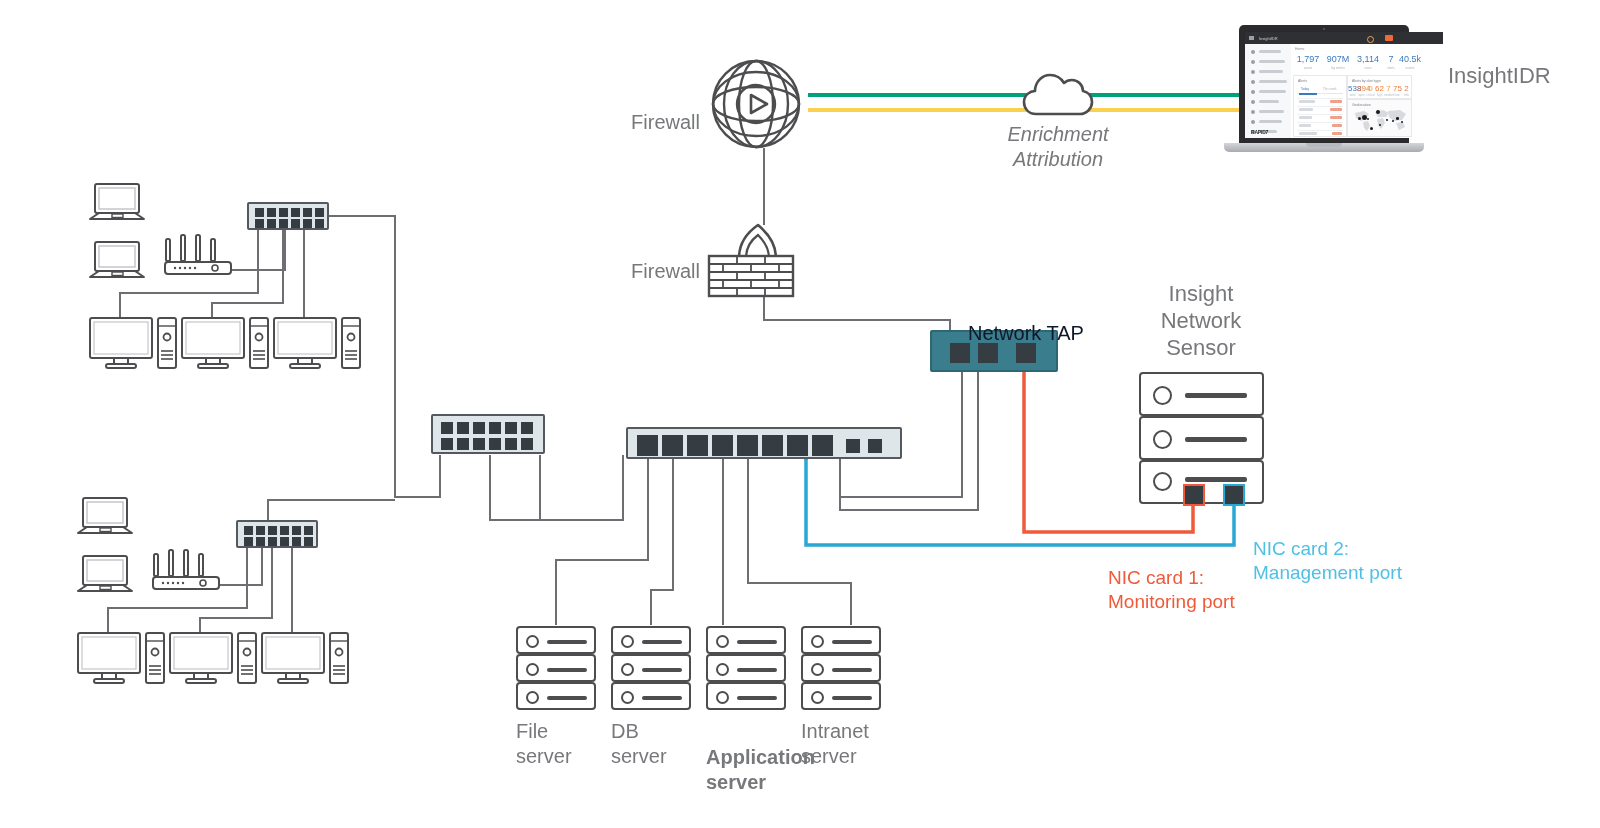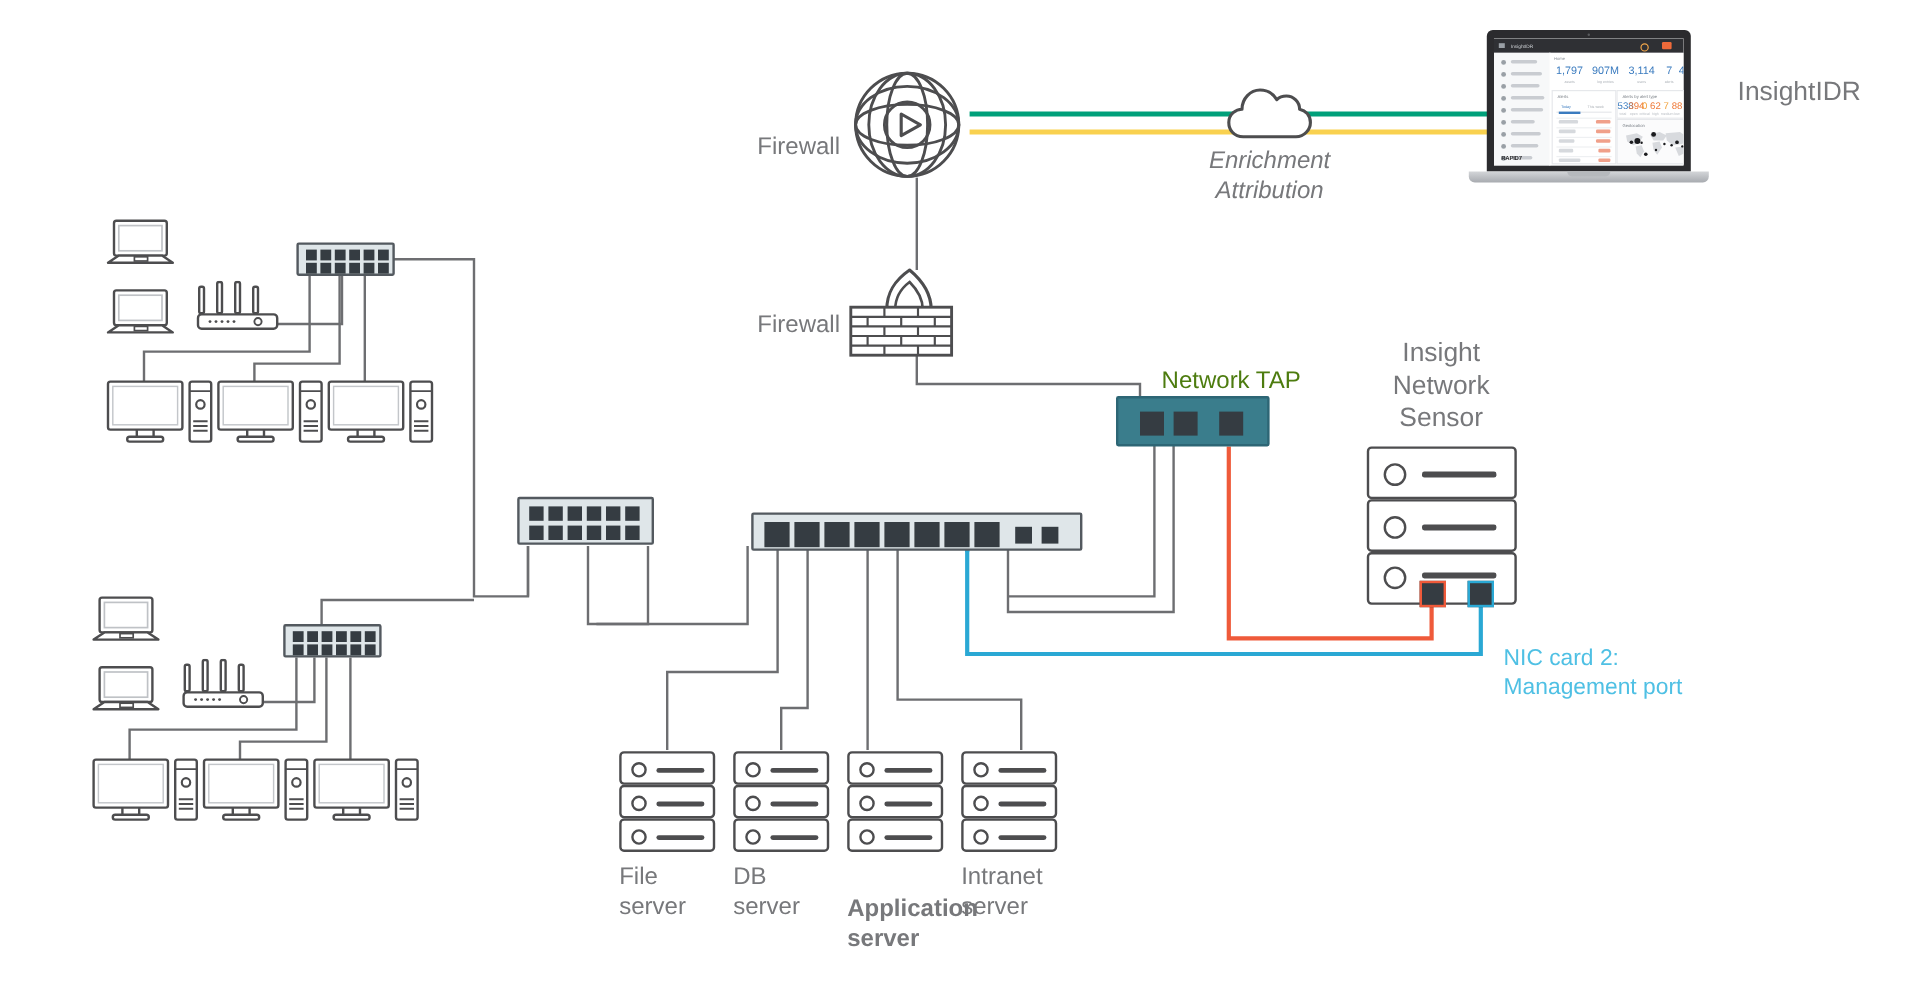--- a/index.html
+++ b/index.html
@@ -29,21 +29,21 @@
   .lbl {
     position: absolute;
     color: #77787b;
     font-size: 20px;
     line-height: 25px;
     white-space: pre;
   }
   .lbl.right { text-align: right; }
   .lbl.center { text-align: center; }
   .lbl.italic { font-style: italic; }
-  .lbl.teal { color: #4d7c0f; }
+  .lbl.teal { color: #0f172a; margin-top: 16px; }
   .lbl.orange { color: #ef5a3a; }
   .lbl.cyan { color: #4fc0e4; }
   .lbl.big { font-size: 22px; line-height: 27px; }
 
   
   .dev { position: absolute; }
 
   
   .switch {
     background: #dfe6e9;
@@ -108,20 +108,21 @@
   .mb-screen {
     position: absolute;
     background: #2b2b2e;
     border-radius: 5px 5px 0 0;
     box-sizing: border-box;
   }
   .mb-inner {
     position: absolute;
     background: #f4f5f7;
     overflow: hidden;
+    padding-left: 40px;
   }
   .mb-base {
     position: absolute;
     background: linear-gradient(#d3d5d8, #a8abb0);
     border-radius: 0 0 5px 5px;
   }
   .mb-notch {
     position: absolute;
     background: #b6b9bd;
     border-radius: 0 0 6px 6px;
@@ -343,21 +344,21 @@
           <div class="alert-n" style="left:0px; top:9px; width:9px; color:#3a7bbf;">538</div>
           <div class="alert-c" style="left:0px; top:17px; width:9px;">total</div>
           <div class="alert-n" style="left:9px; top:9px; width:9px; color:#ef7a3a;">394</div>
           <div class="alert-c" style="left:9px; top:17px; width:9px;">open</div>
           <div class="alert-n" style="left:18px; top:9px; width:9px; color:#f2a13a;">0</div>
           <div class="alert-c" style="left:18px; top:17px; width:9px;">critical</div>
           <div class="alert-n" style="left:27px; top:9px; width:9px; color:#ef7a3a;">62</div>
           <div class="alert-c" style="left:27px; top:17px; width:9px;">high</div>
           <div class="alert-n" style="left:36px; top:9px; width:9px; color:#f2a13a;">7</div>
           <div class="alert-c" style="left:36px; top:17px; width:9px;">medium</div>
-          <div class="alert-n" style="left:45px; top:9px; width:9px; color:#ef7a3a;">88</div>
+          <div class="alert-n" style="left:45px; top:9px; width:9px; color:#ef7a3a;">75</div>
           <div class="alert-c" style="left:45px; top:17px; width:9px;">low</div>
           <div class="alert-n" style="left:54px; top:9px; width:9px; color:#ef7a3a;">2</div>
           <div class="alert-c" style="left:54px; top:17px; width:9px;">info</div>
         </div>
 
         <div class="card" style="left:56px; top:55px; width:63px; height:36px; background:#fbfbfc;">
           <div class="card-title">Geolocation</div>
           <div style="position:absolute; left:2px; top:8px; width:59px; height:24px;">
             <svg viewBox="0 0 59 24" width="59" height="24">
               <g fill="#d8dade">
@@ -410,20 +411,22 @@
       <div class="rack-led" style="left:12px; top:10px; width:19px; height:19px;"></div>
       <div class="rack-bar" style="left:44px; top:15px; width:62px; height:5px;"></div>
     </div>
     <div class="nic mon" style="left:44px; top:112px; width:22px; height:22px;"></div>
     <div class="nic mgmt" style="left:84px; top:112px; width:22px; height:22px;"></div>
   </div>
   <div class="lbl center big" style="left:1086px; top:280px; width:230px;">Insight
 Network
 Sensor</div>
 
+  <div class="lbl orange" style="left:1108px; top:566px; width:220px; font-size:19px; line-height:24px;">NIC card 1:
+Monitoring port</div>
   <div class="lbl cyan" style="left:1253px; top:537px; width:230px; font-size:19px; line-height:24px;">NIC card 2:
 Management port</div>
 
   <div class="dev switch" style="left:626px; top:427px; width:276px; height:32px;">
     <div class="port" style="left:9px; top:6px; width:21px; height:21px;"></div>
     <div class="port" style="left:34px; top:6px; width:21px; height:21px;"></div>
     <div class="port" style="left:59px; top:6px; width:21px; height:21px;"></div>
     <div class="port" style="left:84px; top:6px; width:21px; height:21px;"></div>
     <div class="port" style="left:109px; top:6px; width:21px; height:21px;"></div>
     <div class="port" style="left:134px; top:6px; width:21px; height:21px;"></div>

